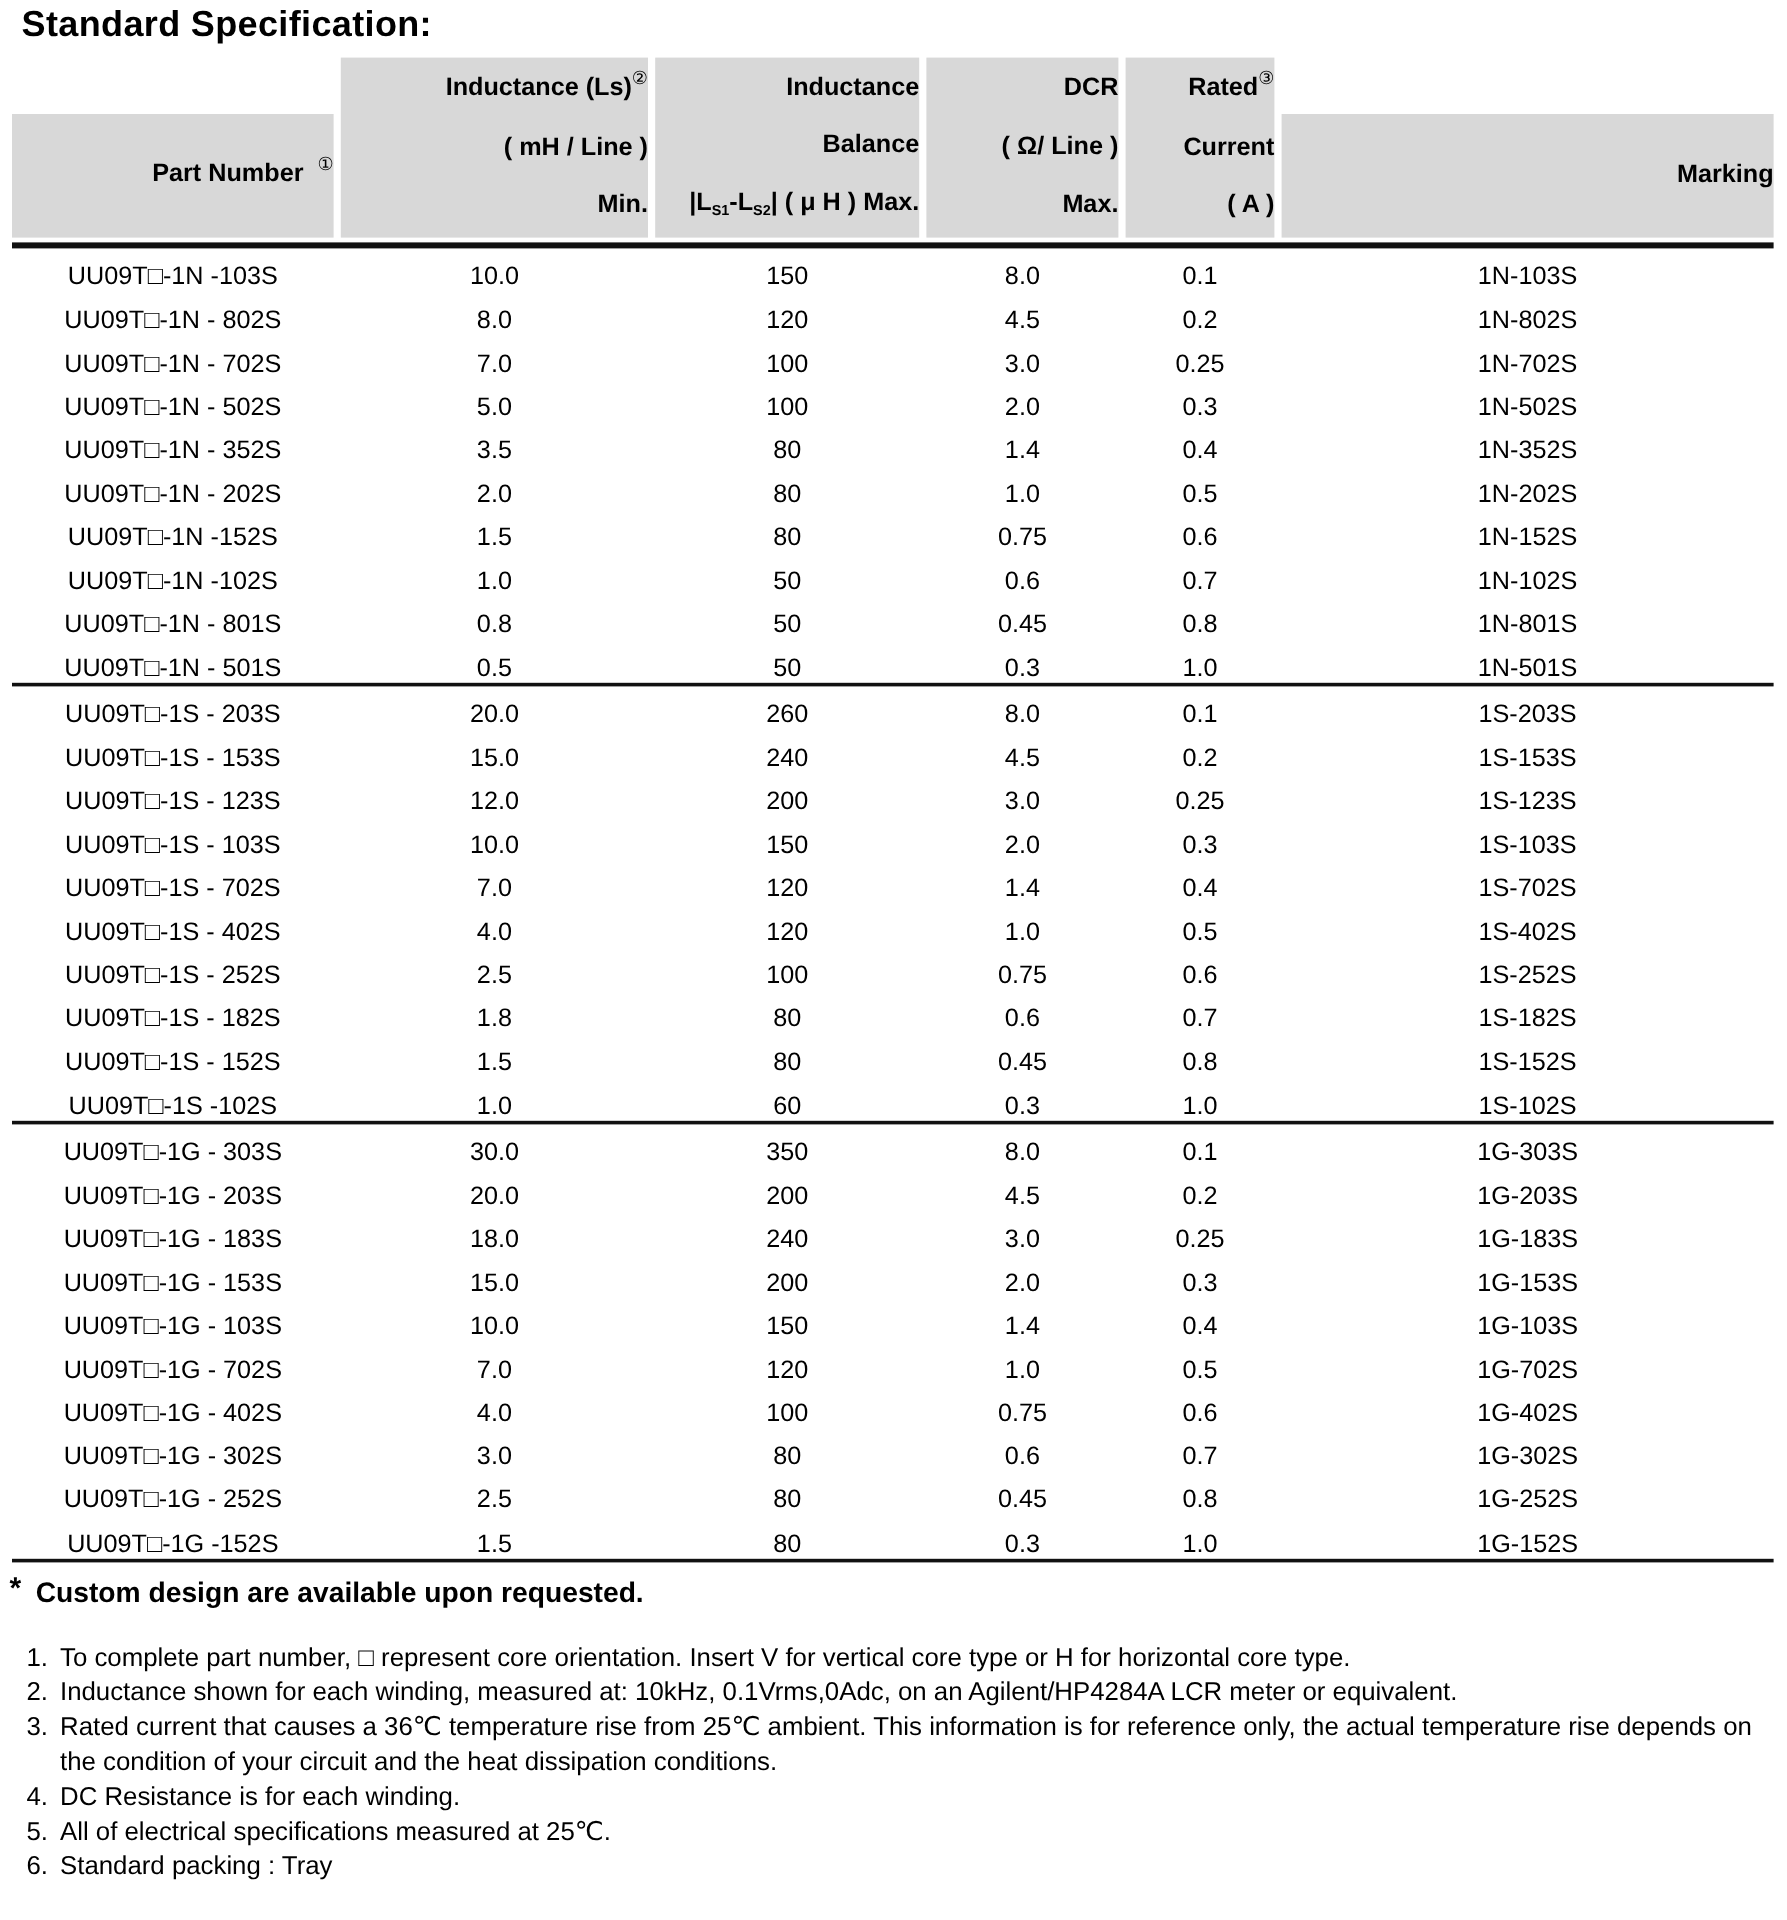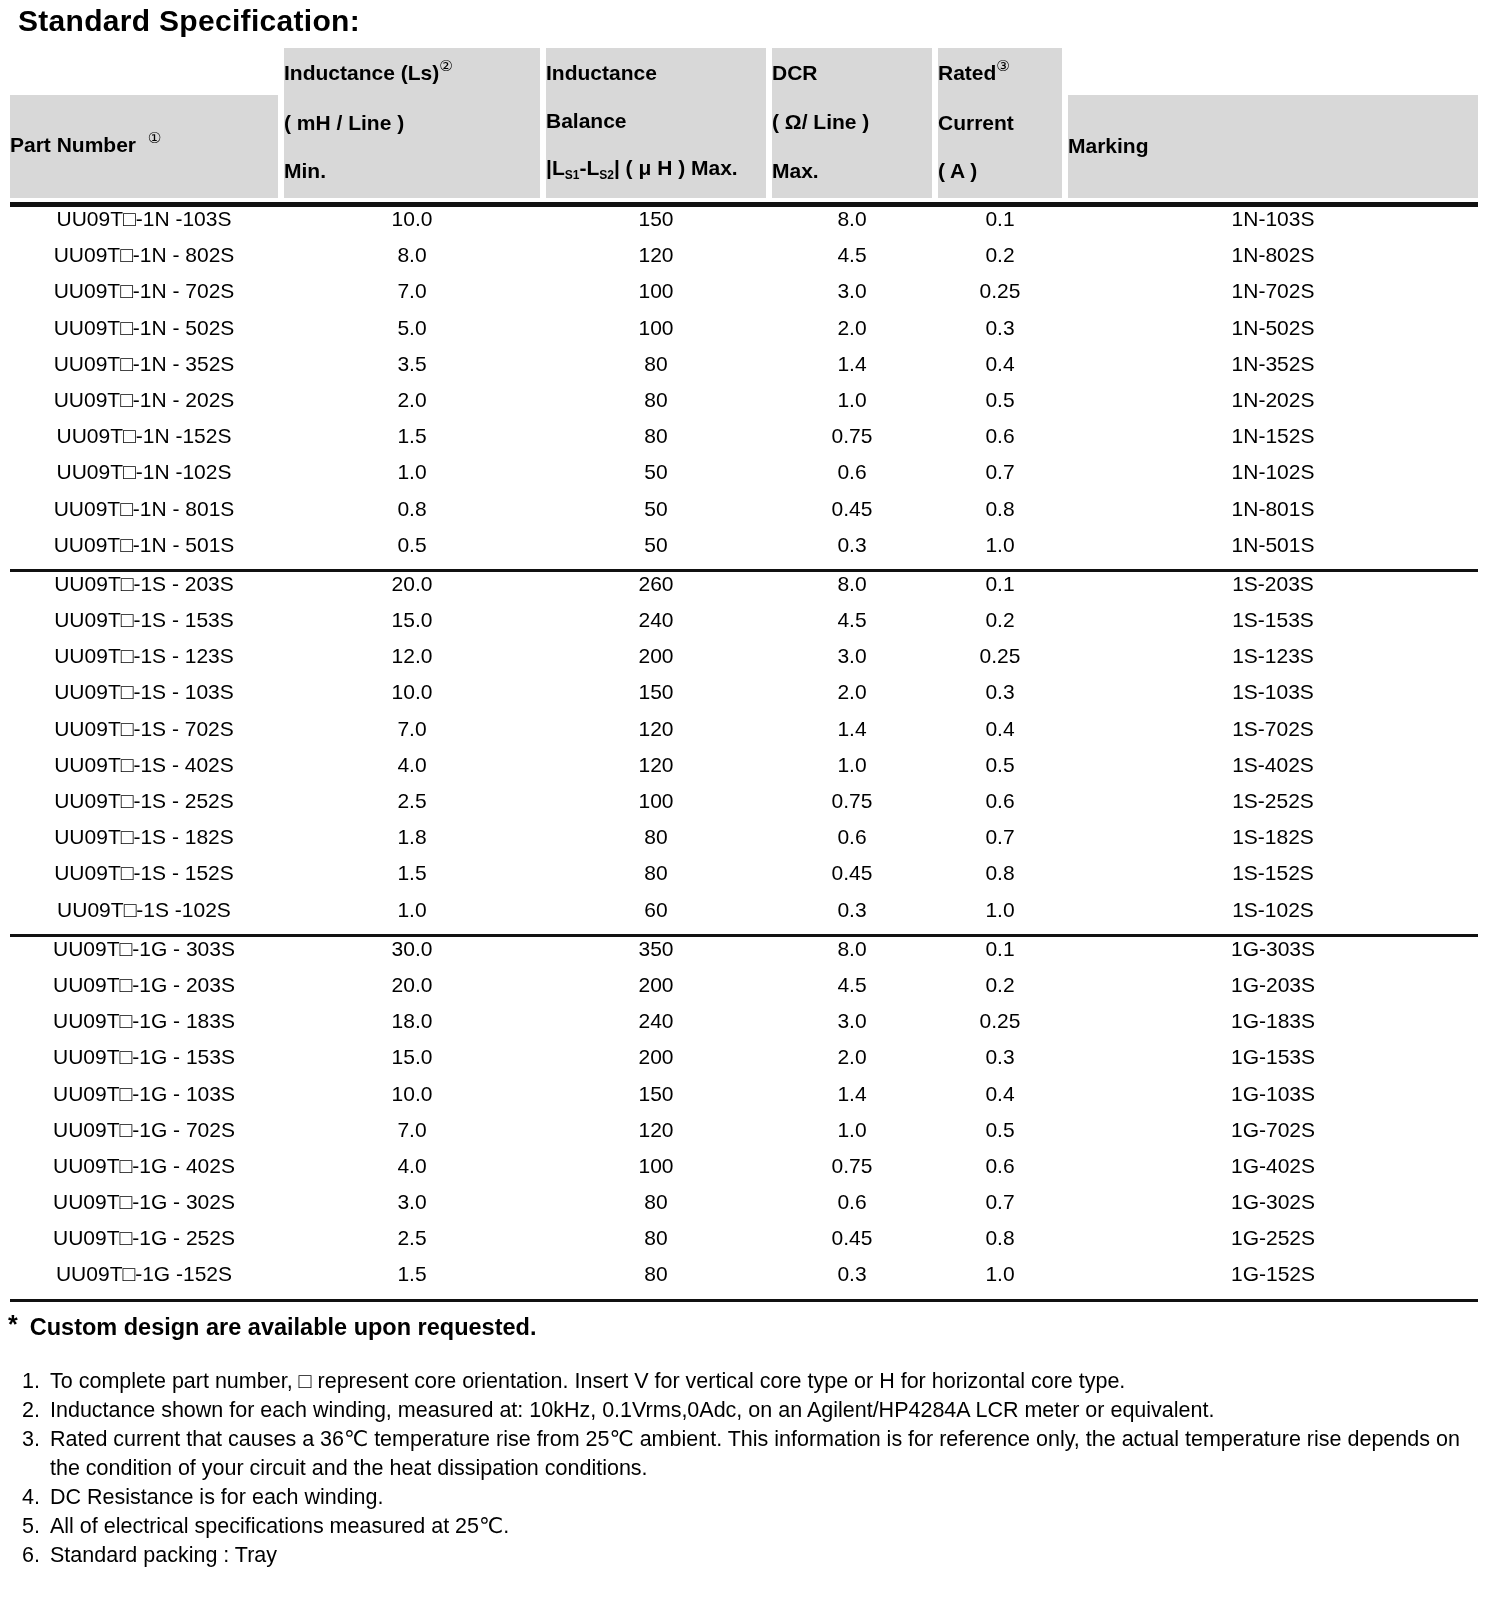--- a/index.html
+++ b/index.html
@@ -16,38 +16,38 @@
     margin: 0 0 10px 18px; letter-spacing: 0.3px;
   }
 
   .spec-table { margin-left: 10px; width: 1468px; }
 
   
   .thead { display: flex; gap: 6px; height: 150px; }
   .th {
     background: #d8d8d8; box-sizing: border-box;
     display: flex; flex-direction: column; justify-content: space-between;
-    padding: 13px 0 15px 0; text-align: left;
+    padding: 13px 0 15px 0; text-align: right;
     font-weight: bold; font-size: 21px; line-height: 24px;
   }
   .th.single { justify-content: center; margin-top: 47px; }
   .c1 { width: 268px; flex: none; }
   .c2 { width: 256px; flex: none; }
   .c3 { width: 220px; flex: none; }
   .c4 { width: 160px; flex: none; }
   .c5 { width: 124px; flex: none; }
   .c6 { flex: 1; }
   .supmark { font-size: 15px; position: relative; top: -9px; font-weight: normal; }
   .subsc  { font-size: 12px; position: relative; top: 4px; }
 
   .header-rule { height: 5px; background: #111; margin-top: 4px; }
 
   
   .tgroup { border-bottom: 3px solid #111; }
-  .row { display: flex; gap: 6px; height: 36.2px; align-items: flex-start; font-size: 21px; }
+  .row { display: flex; gap: 6px; height: 36.2px; align-items: flex-end; font-size: 21px; }
   .td { text-align: center; box-sizing: border-box; white-space: pre; }
 
   
   .custom-line {
     display: flex; align-items: flex-start;
     margin: 12px 0 0 8px; font-weight: bold; font-size: 23.5px;
   }
   .star { font-size: 25px; margin: -4px 12px 0 0; }
 
   .notes { margin: 26px 0 0 22px; font-size: 21.5px; line-height: 29px; width: 1450px; }

